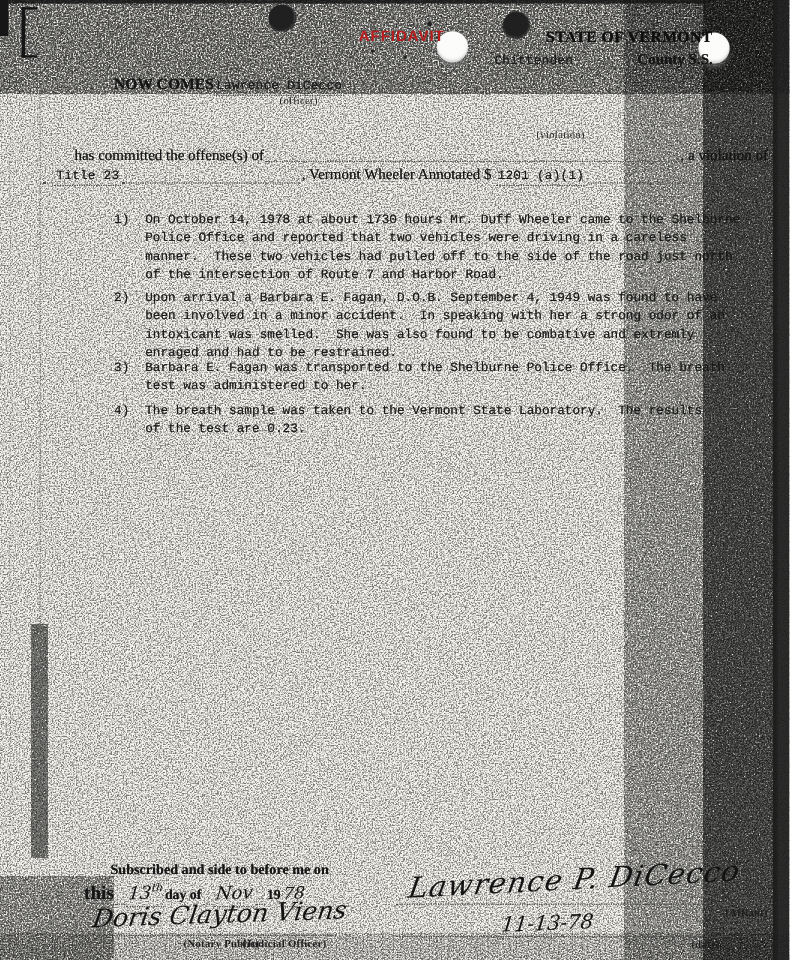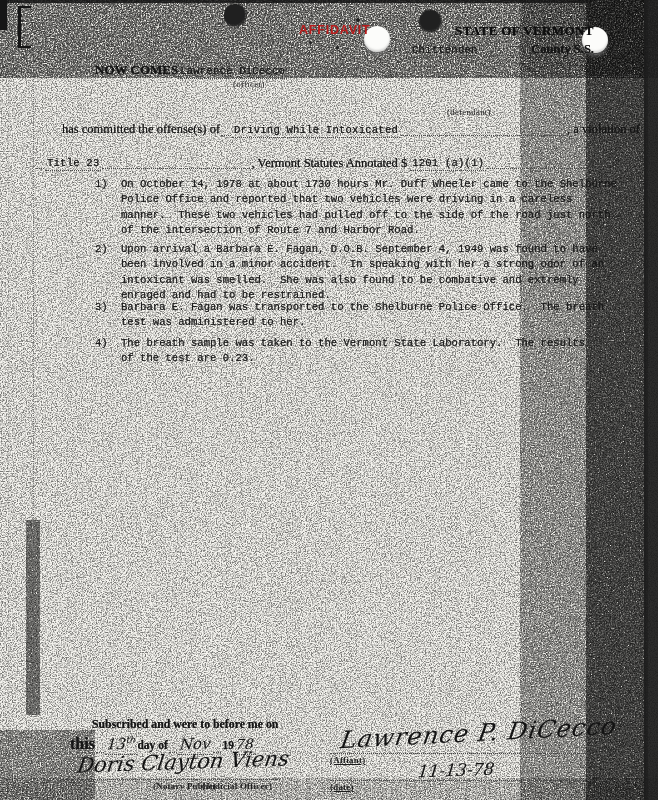--- a/index.html
+++ b/index.html
@@ -32,21 +32,21 @@
         border-radius:48% 52% 55% 45%;filter:blur(.3px);}
   .speck{position:absolute;background:#222;border-radius:50%;z-index:2;}
   .rightband{position:absolute;right:0;top:0;width:14px;height:800px;background:#1c1c1c;opacity:.93;z-index:2;}
   .topline{position:absolute;left:0;top:0;width:588px;height:3px;background:#141414;opacity:.85;z-index:2;}
   .cornerblk{position:absolute;left:0;top:0;width:7px;height:30px;background:#161616;z-index:2;}
   .bracket{position:absolute;left:18px;top:6px;width:10px;height:38px;z-index:2;
         border-left:3px solid #151515;border-top:2px solid #151515;border-bottom:2px solid #151515;}
   .marginline{position:absolute;left:33px;top:42px;height:668px;width:0;border-left:1.5px dotted #5f5f5f;opacity:.75;z-index:2;}
   .edgeline{position:absolute;left:8px;top:0;height:800px;width:1px;background:rgba(0,0,0,.07);z-index:2;}
   .dotline{position:absolute;border-bottom:1.4px dotted #464646;height:1px;z-index:3;}
-  .center{text-align:left;text-decoration:underline;}
+  .center{text-align:right;}
   .formtitle{font-family:"Liberation Sans",sans-serif;font-weight:bold;font-size:12.5px;letter-spacing:.8px;color:#b91c1c;}
   .statetitle{font-weight:bold;font-size:13px;letter-spacing:.4px;color:#0f0f0f;}
 </style>
 </head>
 <body>
 
 <div class="page">
 
   <svg class="noiselayer" width="658" height="800" xmlns="http://www.w3.org/2000/svg">
     <defs>
@@ -94,35 +94,34 @@
     <span class="serif bserif">County S.S.</span>
   </div>
 
   <div class="row" style="left:95px;top:62px;width:545px;">
     <span class="serif bserif" style="font-size:13px;">NOW COMES</span>
     <span class="typed underdot">Lawrence DiCecco</span>
     <span class="leader"></span>
   </div>
   <div class="cap" style="left:233px;top:79px;font-weight:normal;text-align:center;">(officer)</div>
 
-  <div class="cap" style="left:447px;top:107px;font-weight:normal;">(defendant)</div>
+  <div class="cap" style="left:447px;top:107px;font-weight:normal;">(violation)</div>
 
   <div class="row" style="left:62px;top:122px;width:578px;">
     <span class="serif">has committed the offense(s) of</span>
     <span class="leader fixed" style="width:10px;"></span>
-    <span class="typed underdot">Driving While Intoxicated</span>
     <span class="leader"></span>
     <span class="serif">, a violation of</span>
   </div>
 
-  <div class="row" style="left:35px;top:156px;width:605px;align-items:flex-end;">
+  <div class="row" style="left:35px;top:138px;width:605px;">
     <span class="leader fixed" style="width:8px;"></span>
     <span class="typed underdot">Title 23</span>
     <span class="leader fixed" style="width:148px;"></span>
-    <span class="serif">, Vermont Statutes Annotated $</span>
+    <span class="serif">, Vermont Wheeler Annotated $</span>
     <span class="typed underdot" style="margin-left:3px;">1201 (a)(1)</span>
     <span class="leader"></span>
   </div>
 
   <div class="stmt" style="top:177px;">
     <span class="num">1)</span>
     <span class="body">On October 14, 1978 at about 1730 hours Mr. Duff Wheeler came to the Shelburne
 Police Office and reported that two vehicles were driving in a careless
 manner.  These two vehicles had pulled off to the side of the road just north
 of the intersection of Route 7 and Harbor Road.</span>
@@ -138,21 +137,21 @@
     <span class="num">3)</span>
     <span class="body">Barbara E. Fagan was transported to the Shelburne Police Office.  The breath
 test was administered to her.</span>
   </div>
   <div class="stmt" style="top:336px;">
     <span class="num">4)</span>
     <span class="body">The breath sample was taken to the Vermont State Laboratory.  The results
 of the test are 0.23.</span>
   </div>
 
-  <div class="abs txt serif bserif" style="left:92px;top:717px;font-size:11.8px;">Subscribed and were to before me on</div>
+  <div class="abs txt serif bserif" style="left:92px;top:717px;font-size:11.8px;">Subscribed and side to before me on</div>
 
   <div class="row" style="left:70px;top:735px;width:208px;">
     <span class="serif bserif" style="font-size:16px;">this</span>
     <span class="leader fixed" style="width:6px;"></span>
     <span class="underdot"><span class="hw" style="font-size:15px;"><span>13</span><sup style="font-size:9px;">th</sup></span></span>
     <span class="serif bserif" style="font-size:11.5px;">day of</span>
     <span class="leader fixed" style="width:8px;"></span>
     <span class="underdot"><span class="hw" style="font-size:15px;">Nov</span></span>
     <span class="leader fixed" style="width:6px;"></span>
     <span class="serif bserif" style="font-size:11.5px;">19</span>

